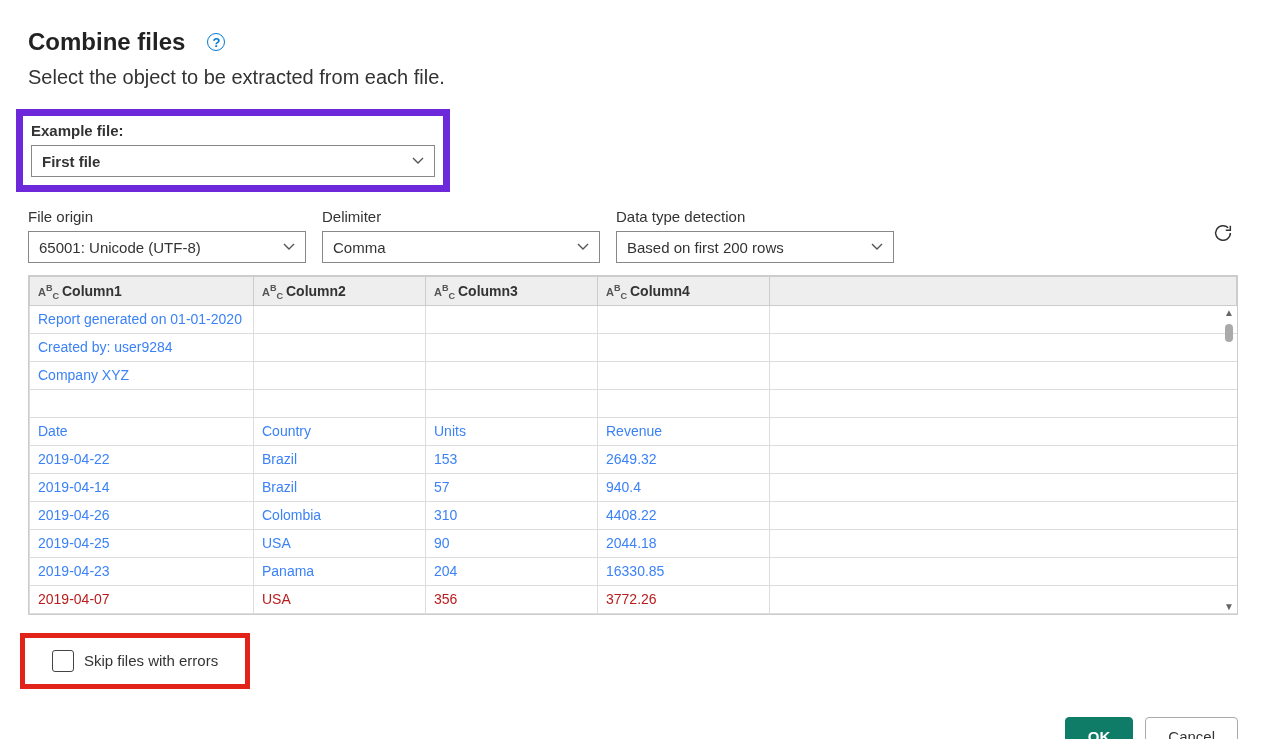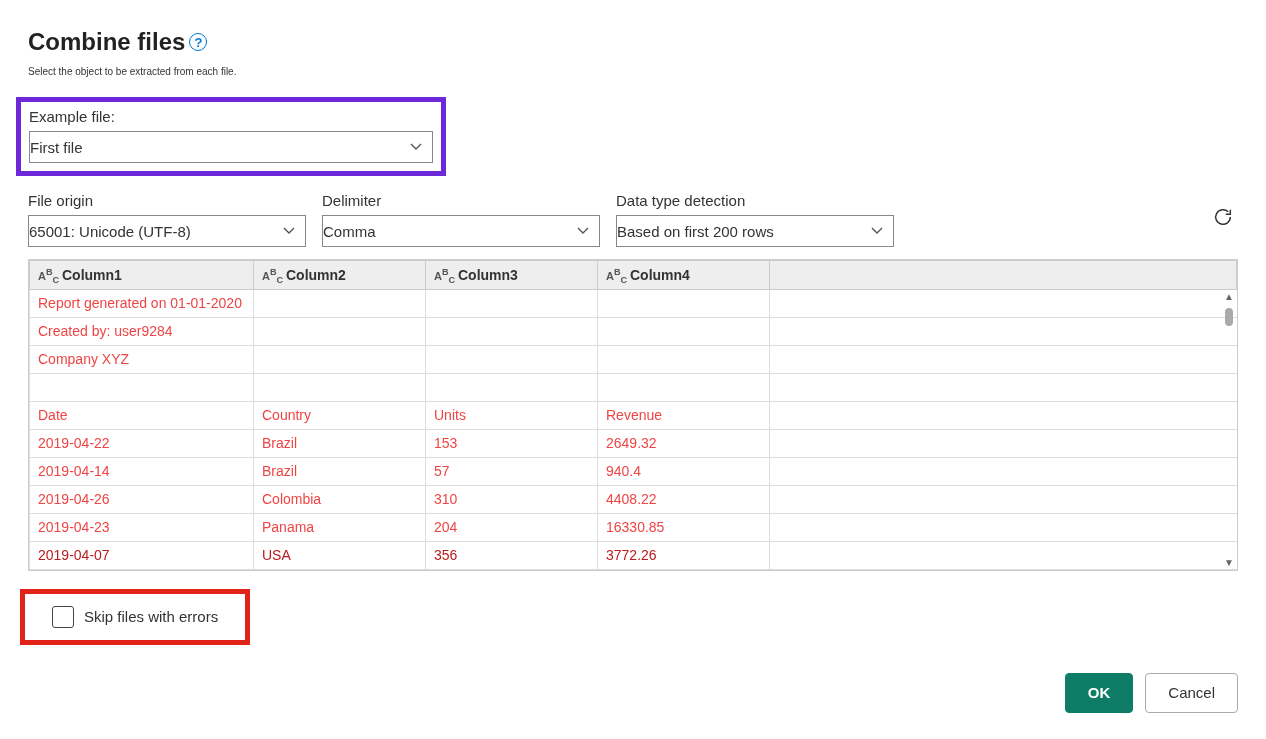--- a/index.html
+++ b/index.html
@@ -5,34 +5,34 @@
   * { box-sizing: border-box; }
   body {
     margin: 0;
     font-family: "Segoe UI", Arial, sans-serif;
     font-size: 14px;
     color: #333;
     background: #fff;
     padding: 28px;
     width: 1266px;
   }
-  .title-row { display: flex; align-items: center; gap: 4px; }
+  .title-row { display: flex; align-items: center; gap: 22px; }
   h1 { font-size: 24px; font-weight: 700; margin: 0; color: #222; }
   .help-icon {
     width: 18px; height: 18px; border: 1.5px solid #0078d4; border-radius: 50%;
     display: inline-flex; align-items: center; justify-content: center;
     color: #0078d4; font-size: 13px; font-weight: 600; cursor: pointer;
   }
-  .subtitle { margin: 10px 0 20px 0; font-size: 10px; color: #333; }
-
-  .highlight-red { border: 5px solid #6d28d9; padding: 6px 8px 8px 8px; margin-left: -12px; display: inline-block; }
+  .subtitle { margin: 10px 0 20px 0; font-size: 20px; color: #333; }
+
+  .highlight-red { border: 7px solid #6d28d9; padding: 6px 8px 8px 8px; margin-left: -12px; display: inline-block; font-weight: bold; }
   .field-label { font-size: 15px; margin-bottom: 6px; display: block; }
   .dropdown {
     position: relative; border: 1px solid #888; height: 32px; background: #fff;
-    display: flex; align-items: center; padding: 0 34px 0 0; font-size: 15px;
+    display: flex; align-items: center; padding: 0 34px 0 10px; font-size: 15px;
     cursor: pointer; min-width: 100px;
   }
   .dropdown .chev {
     position: absolute; right: 10px; top: 50%; transform: translateY(-50%);
     width: 12px; height: 12px; pointer-events: none;
   }
   .chev svg { display: block; }
 
   .example-block { width: 404px; }
 
@@ -47,21 +47,21 @@
   .table-wrap { margin-top: 12px; border: 1px solid #ccc; position: relative; }
   table { width: 100%; border-collapse: collapse; table-layout: fixed; }
   thead th {
     background: #eee; border: 1px solid #ccc; text-align: left; font-weight: 600;
     font-size: 14px; padding: 5px 8px; height: 28px; color: #333;
   }
   .th-inner { display: flex; align-items: center; gap: 6px; }
   .type-icon { font-size: 11px; color: #555; position: relative; top: 1px; width: 18px; }
   tbody td {
     border: 1px solid #ddd; padding: 5px 8px; font-size: 14px; height: 28px;
-    overflow: hidden; white-space: nowrap; text-overflow: ellipsis; color: #ef4444;
+    overflow: hidden; white-space: nowrap; text-overflow: ellipsis; color: #3b82f6;
   }
   .last-row td { color: #b91c1c; }
 
   .scrollbar-col {
     position: absolute; right: 0; top: 29px; bottom: 0; width: 16px;
     display: flex; flex-direction: column; justify-content: space-between;
     align-items: center; padding: 2px 0;
   }
   .scroll-arrow { font-size: 10px; color: #666; cursor: pointer; }
   .scroll-thumb { width: 8px; height: 18px; background: #aaa; border-radius: 4px; margin-top: 6px; }
@@ -240,20 +240,27 @@
           <td style="border-left: 1px solid rgb(221, 221, 221); border-right: none;"></td>
         </tr>
         <tr>
           <td>2019-04-26</td>
           <td>Colombia</td>
           <td>310</td>
           <td>4408.22</td>
           <td style="border-left: 1px solid rgb(221, 221, 221); border-right: none;"></td>
         </tr>
         <tr>
+          <td>2019-04-25</td>
+          <td>USA</td>
+          <td>90</td>
+          <td>2044.18</td>
+          <td style="border-left: 1px solid rgb(221, 221, 221); border-right: none;"></td>
+        </tr>
+        <tr>
           <td>2019-04-23</td>
           <td>Panama</td>
           <td>204</td>
           <td>16330.85</td>
           <td style="border-left: 1px solid rgb(221, 221, 221); border-right: none;"></td>
         </tr>
         <tr class="last-row">
           <td>2019-04-07</td>
           <td>USA</td>
           <td>356</td>

